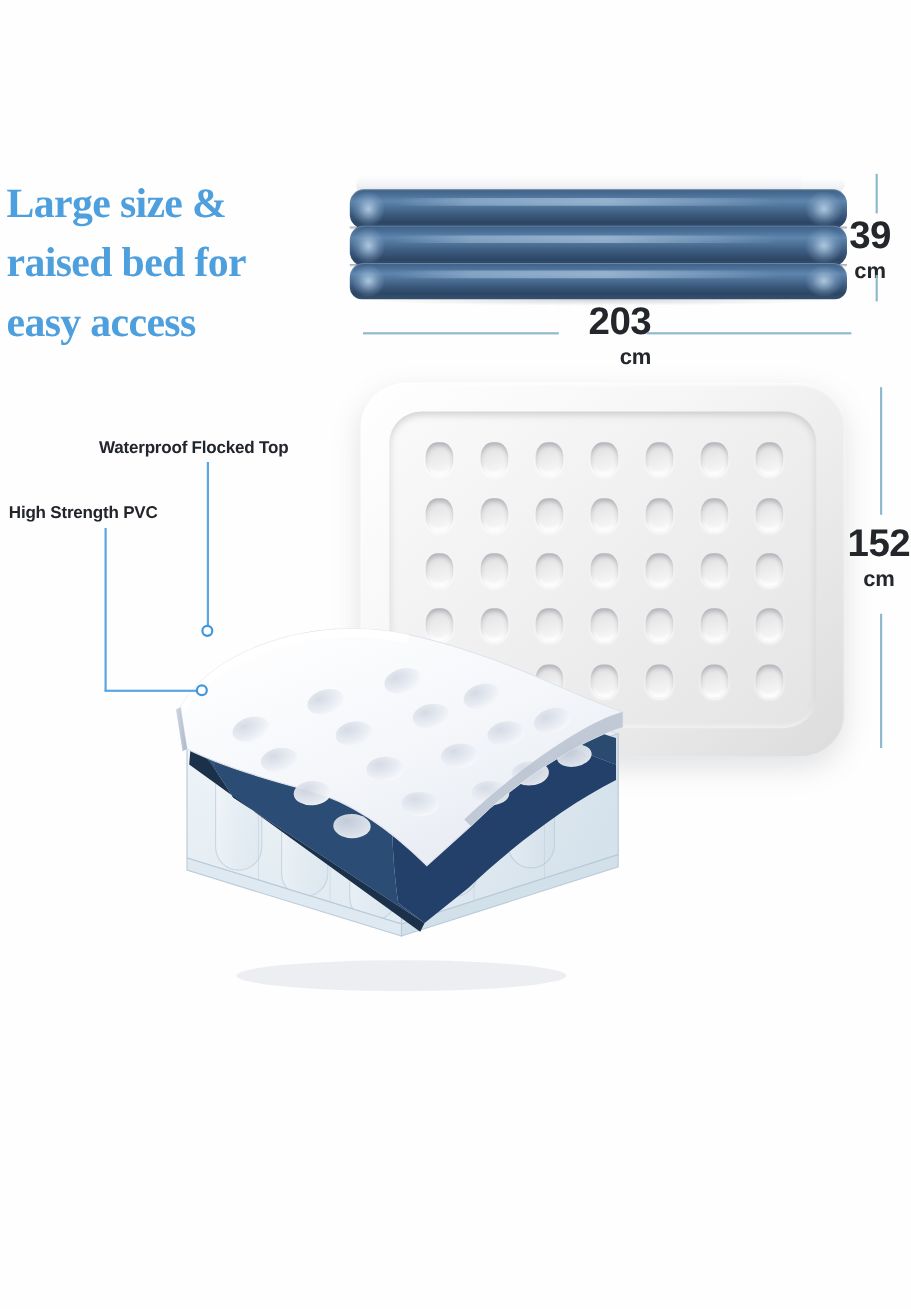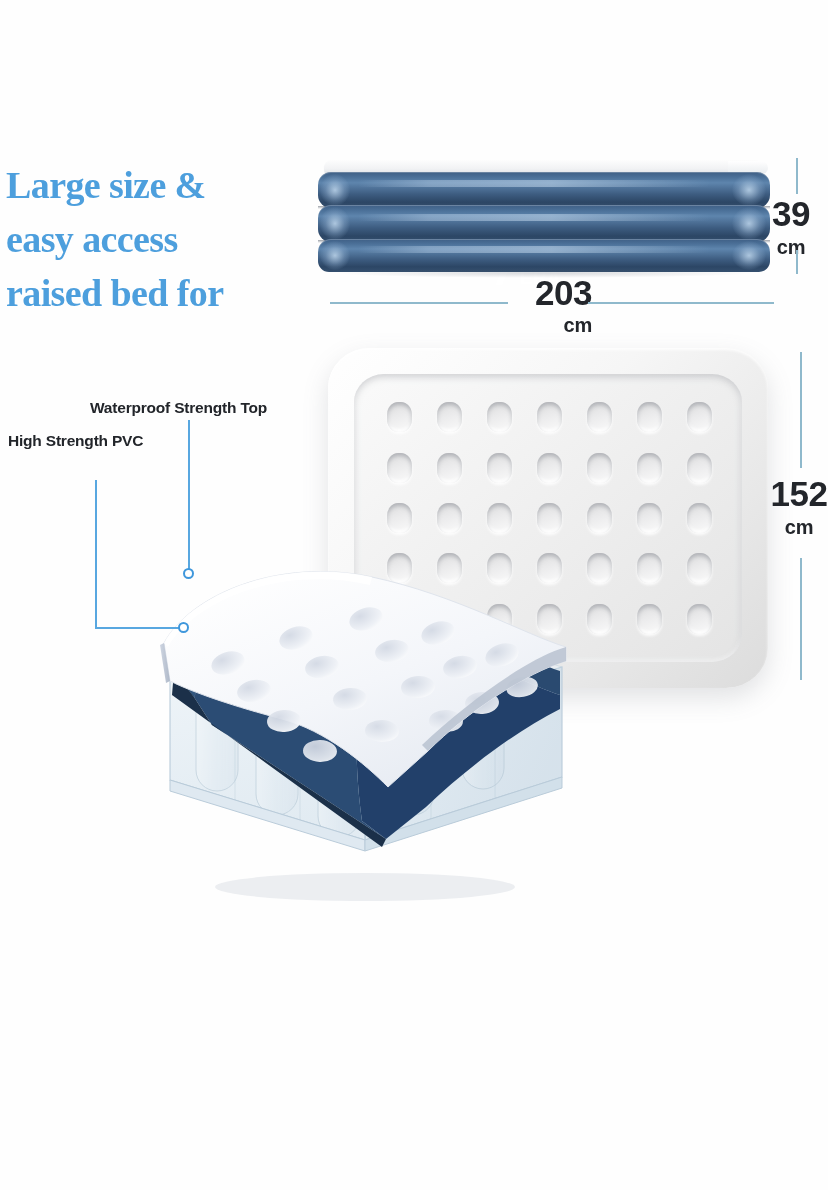--- a/index.html
+++ b/index.html
@@ -87,22 +87,22 @@
   .cut{position:absolute;left:150px;top:495px;width:430px;height:420px;}
   .cut svg{position:absolute;left:0;top:0;}
 </style>
 </head>
 <body>
 
 <div class="stage">
 
   <div class="headline">
     <span>Large size &amp;</span>
+    <span>raised bed for</span>
     <span>easy access</span>
-    <span>raised bed for</span>
   </div>
 
   <div class="side">
     <div class="toplip"></div>
 
     <div class="chamber c1">
       <div class="gloss" style="left:2px;top:2px;width:30px;height:32px;"></div>
       <div class="gloss" style="right:4px;top:2px;width:34px;height:32px;"></div>
       <div class="sheen" style="top:8px;"></div>
     </div>
@@ -349,22 +349,22 @@
         </g>
 
         <path d="M14,148 L20,186 L16,188 L10,150 Z" fill="url(#gTopSide)"></path>
         <path d="M14,148 C40,100 128,62 222,82 L220,90 C130,70 44,106 18,152 Z" fill="#ffffff" opacity="0.9"></path>
 
         <path d="M416,152 L416,166 C376,178 318,216 278,256 L272,250 C314,210 374,166 410,154 Z" fill="#b9c2d0" opacity="0.85"></path>
       </g>
     </svg>
   </div>
 
-  <div class="callout" style="left:90px;top:399px;">Waterproof Strength Top</div>
+  <div class="callout" style="left:90px;top:399px;">Waterproof Flocked Top</div>
   <div class="lead lead-v" style="left:188px;top:420px;height:152px;"></div>
   <div class="dot" style="left:183px;top:568px;"></div>
 
-  <div class="callout" style="left:8px;top:432px;">High Strength PVC</div>
+  <div class="callout" style="left:8px;top:458px;">High Strength PVC</div>
   <div class="lead lead-v" style="left:95px;top:480px;height:148px;"></div>
   <div class="lead lead-h" style="left:95px;top:627px;width:88px;"></div>
   <div class="dot" style="left:178px;top:622px;"></div>
 
 </div>
 
 </body></html>

